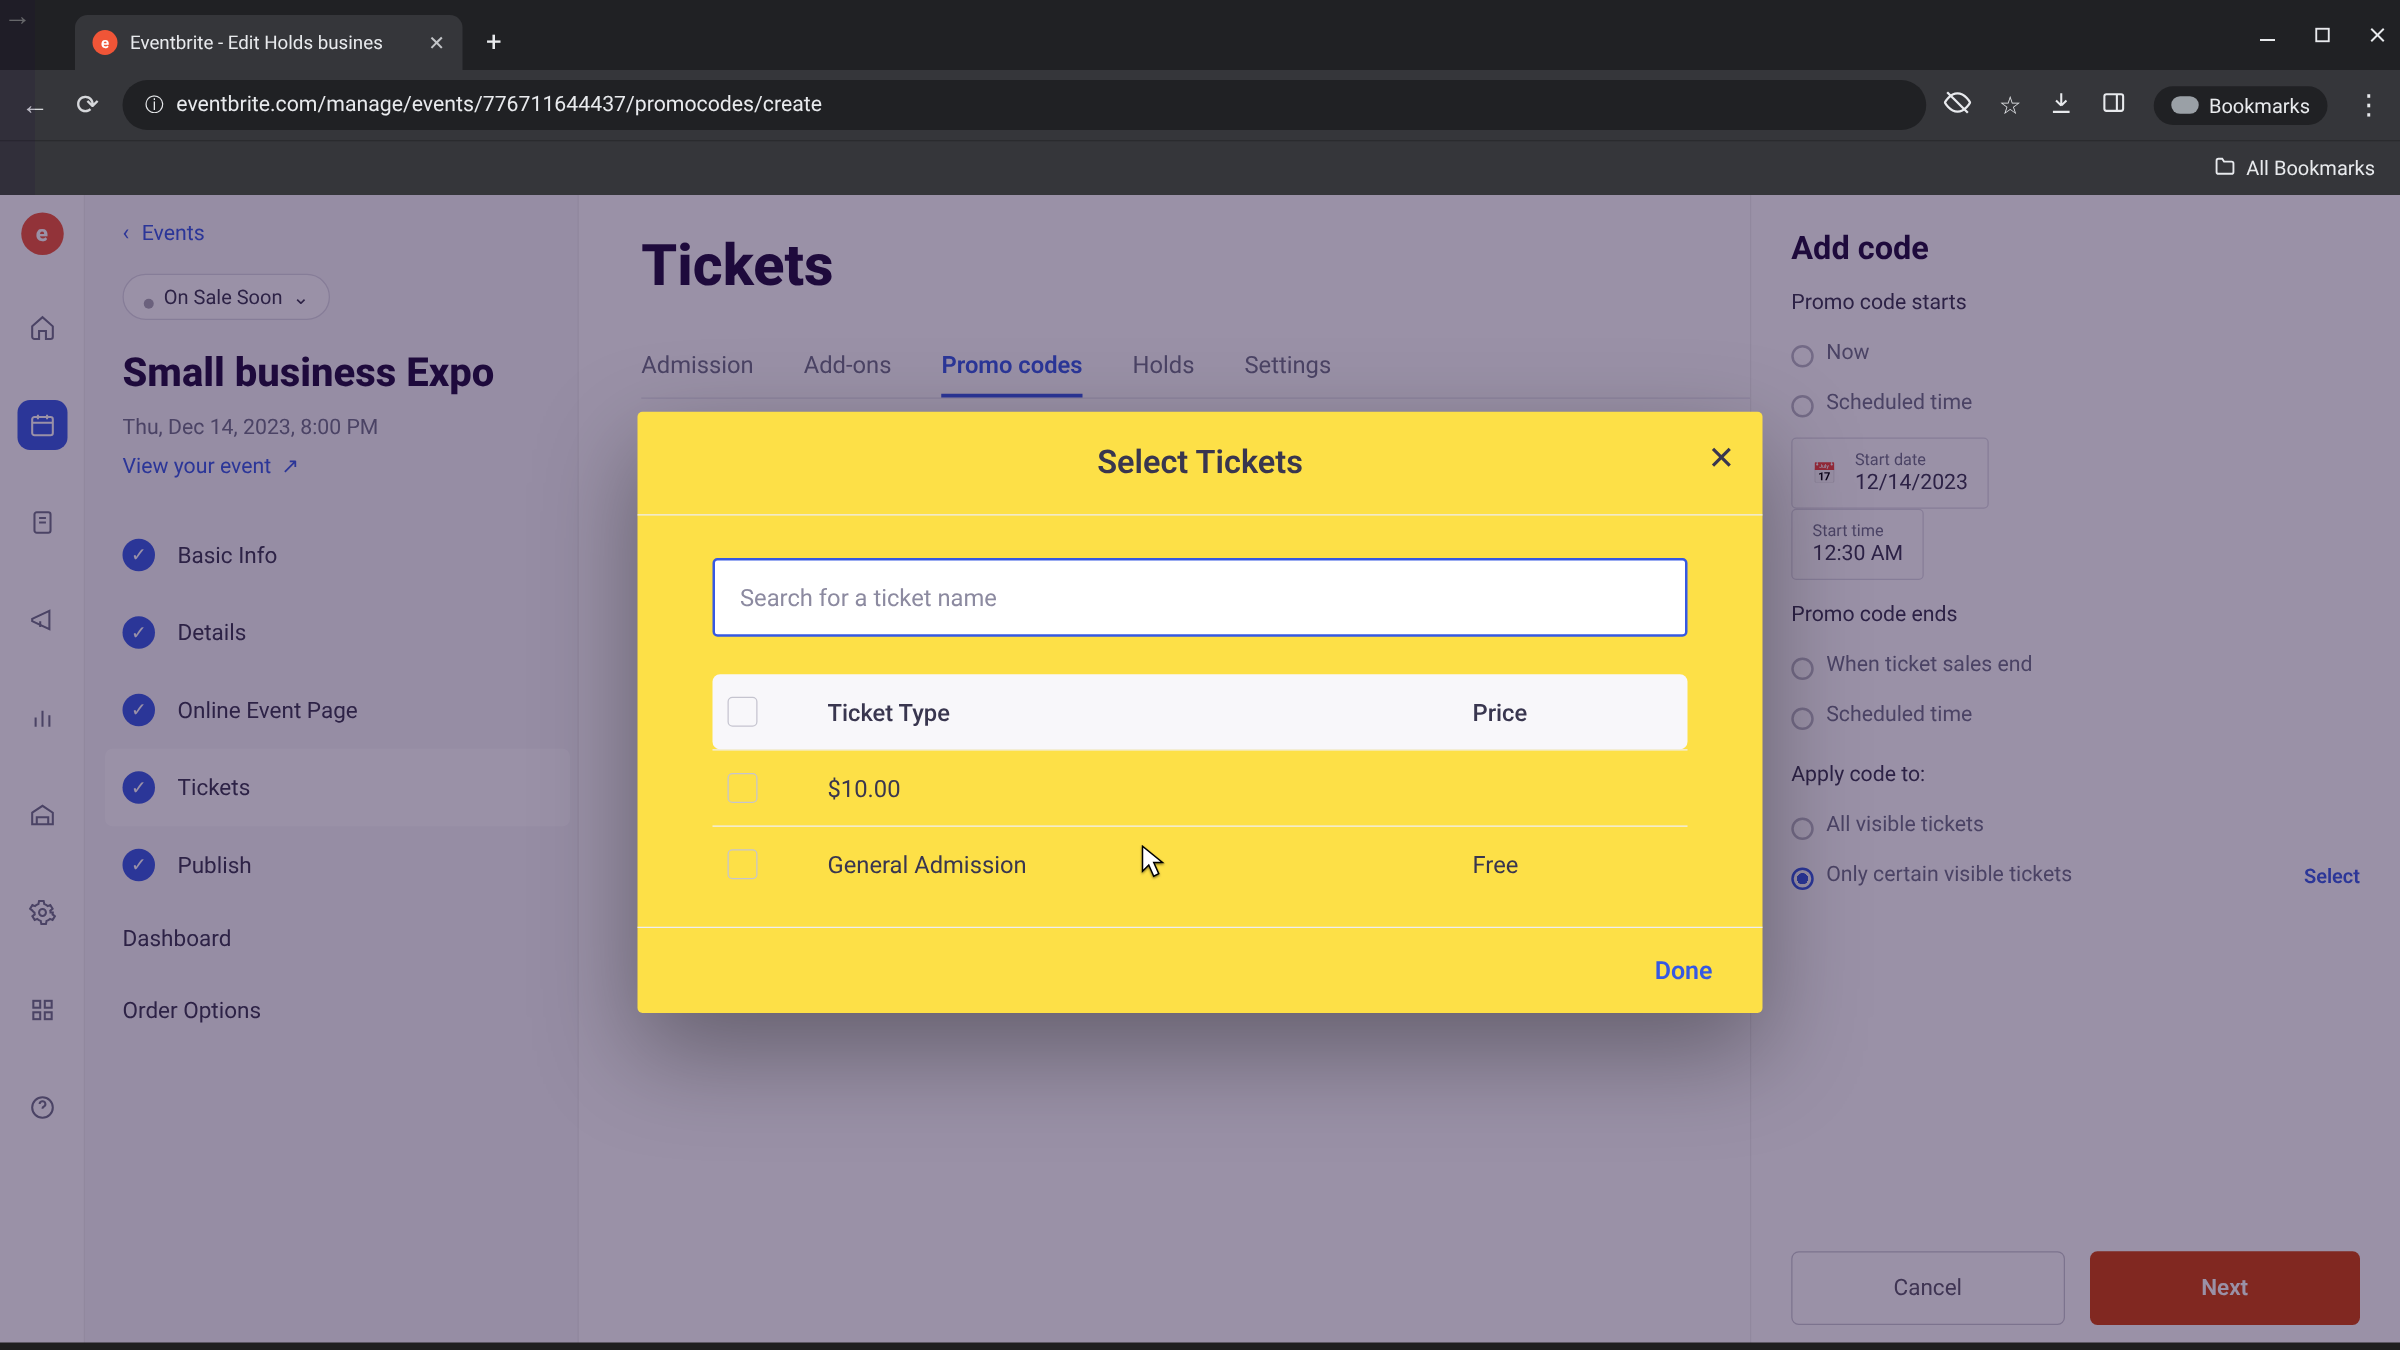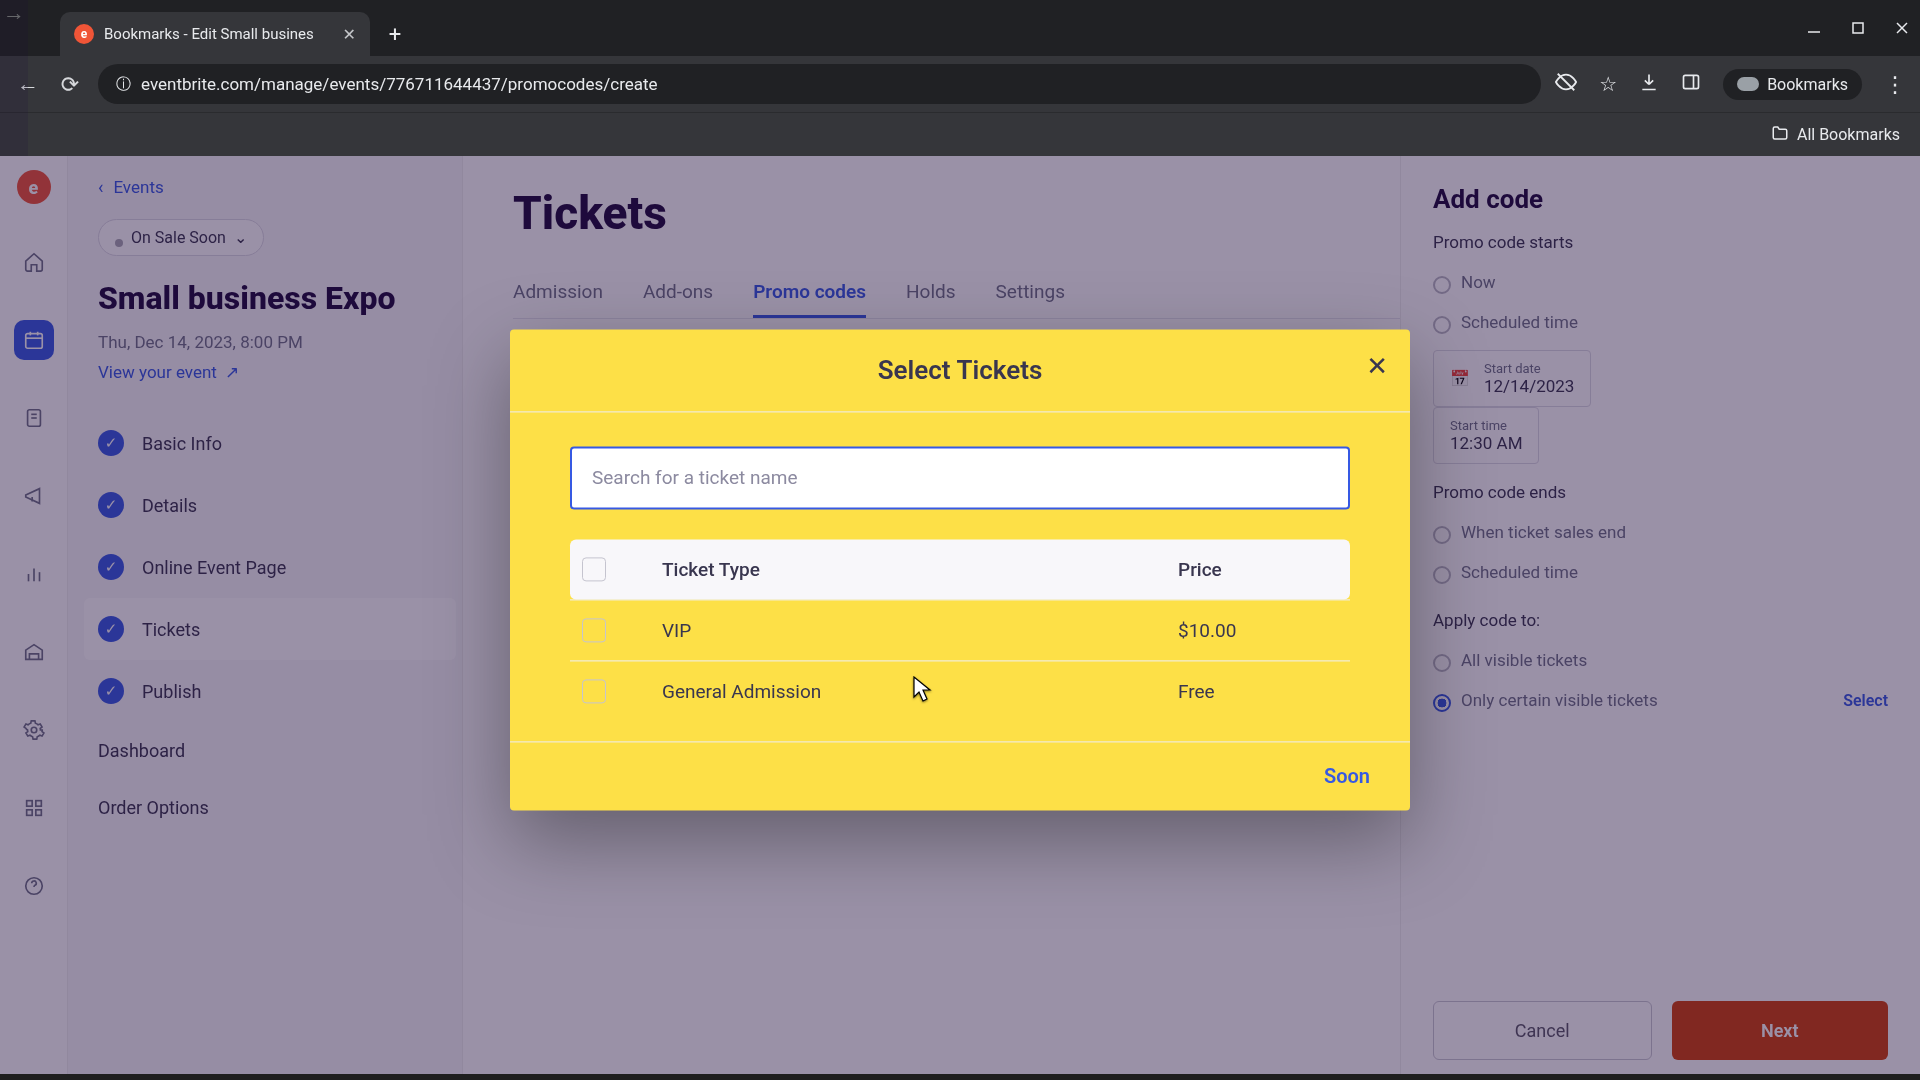--- a/index.html
+++ b/index.html
@@ -97,21 +97,21 @@
 .cursor svg { width: 20px; height: 28px; filter: drop-shadow(0 1px 1px rgba(0,0,0,.5)); }
 
 .taskbar { position: fixed; left: 0; bottom: 0; width: 1920px; height: 6px; background: #1f1f1f; }
 </style>
 </head>
 <body>
 
 <div class="browser-top">
   <div class="tab">
     <span class="favicon">e</span>
-    <span class="title">Bookmarks - Edit Small busines</span>
+    <span class="title">Eventbrite - Edit Holds busines</span>
     <span class="close">✕</span>
   </div>
   <div class="newtab">+</div>
   <div class="win-controls">
     <span>
         <svg width="16" height="16" viewBox="0 0 16 16">
           <line x1="2" y1="12" x2="14" y2="12" stroke="#e8eaed" stroke-width="1.5"></line>
         </svg>
       </span>
     <span>
@@ -334,32 +334,31 @@
     <div class="modal-body">
       <input class="search" type="text" placeholder="Search for a ticket name" style="">
       <div class="tbl">
         <div class="tbl-row head">
           <span class="cb"></span>
           <span class="name">Ticket Type</span>
           <span class="price">Price</span>
         </div>
         <div class="tbl-row">
           <span class="cb"></span>
-          <span class="name">VIP</span>
           <span class="price">$10.00</span>
         </div>
         <div class="tbl-row">
           <span class="cb"></span>
           <span class="name">General Admission</span>
           <span class="price">Free</span>
         </div>
       </div>
     </div>
     <div class="modal-foot">
-      <button class="done">Soon</button>
+      <button class="done">Done</button>
     </div>
   </div>
 
   <div class="cursor">
     <svg viewBox="0 0 20 28">
         <path d="M1 1 L1 21 L6 16 L10 25 L14 23 L10 14 L17 14 Z" fill="#fff" stroke="#000" stroke-width="1.2"></path>
       </svg>
   </div>
 </div>
 

